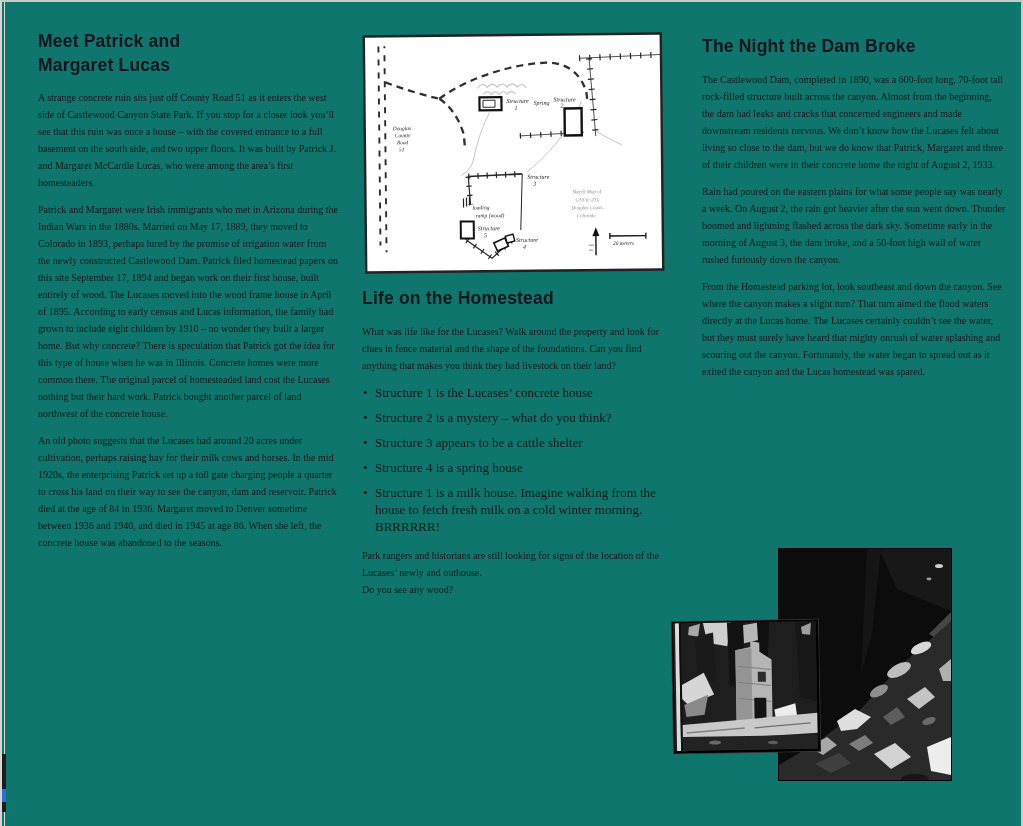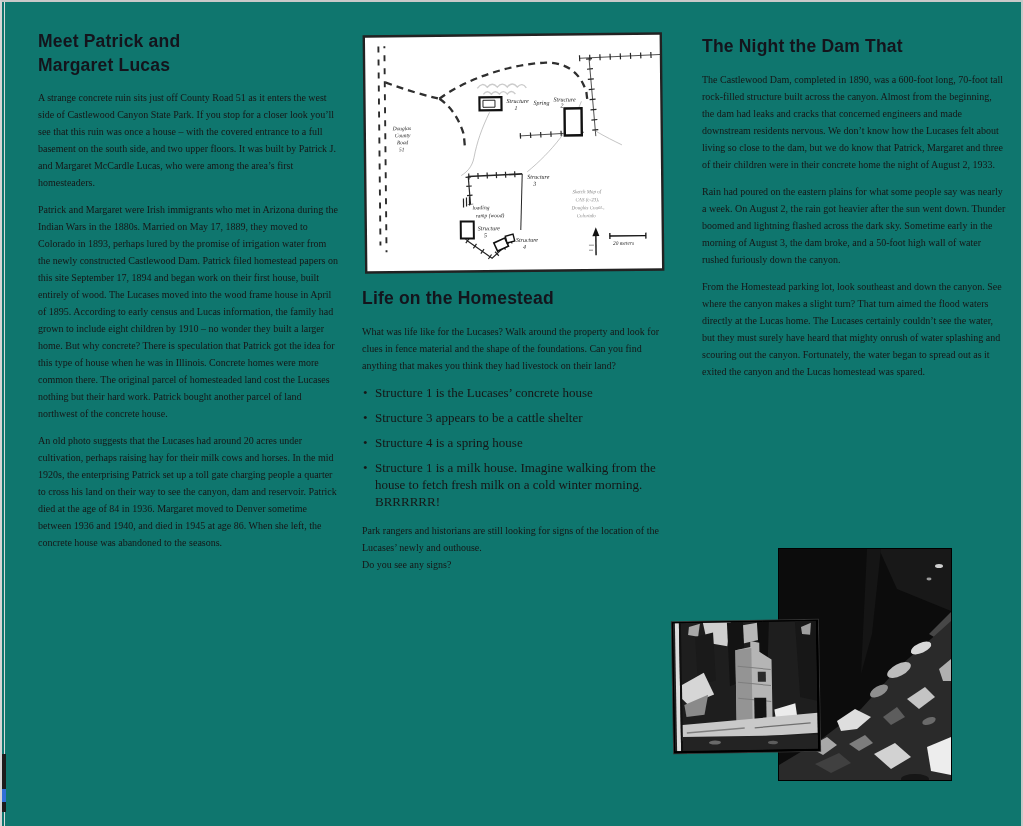--- a/index.html
+++ b/index.html
@@ -159,30 +159,31 @@
           <line x1="283" y1="202" x2="283" y2="208" stroke="#111" stroke-width="1.3"></line>
           <text x="250" y="214" font-size="5.4">20 meters</text>
         </g>
       </svg>
     </div>
 
     <h1 class="head">Life on the Homestead</h1>
     <p class="body-p">What was life like for the Lucases? Walk around the property and look for clues in fence material and the shape of the foundations. Can you find anything that makes you think they had livestock on their land?</p>
     <ul class="bullets">
       <li>Structure 1 is the Lucases’ concrete house</li>
+      <li>Structure 2 is a mystery – what do you think?</li>
       <li>Structure 3 appears to be a cattle shelter</li>
       <li>Structure 4 is a spring house</li>
       <li>Structure 1 is a milk house. Imagine walking from the house to fetch fresh milk on a cold winter morning. BRRRRRR!</li>
     </ul>
     <p class="body-p no-gap">Park rangers and historians are still looking for signs of the location of the Lucases’ newly and outhouse.</p>
-    <p class="body-p">Do you see any signs?</p>
+    <p class="body-p">Do you see any wood?</p>
   </div>
 
   <div class="col col-right">
-    <h1 class="head">The Night the Dam That</h1>
+    <h1 class="head">The Night the Dam Broke</h1>
     <p class="body-p">The Castlewood Dam, completed in 1890, was a 600-foot long, 70-foot tall rock-filled structure built across the canyon. Almost from the beginning, the dam had leaks and cracks that concerned engineers and made downstream residents nervous. We don’t know how the Lucases felt about living so close to the dam, but we do know that Patrick, Margaret and three of their children were in their concrete home the night of August 2, 1933.</p>
     <p class="body-p">Rain had poured on the eastern plains for what some people say was nearly a week. On August 2, the rain got heavier after the sun went down. Thunder boomed and lightning flashed across the dark sky. Sometime early in the morning of August 3, the dam broke, and a 50-foot high wall of water rushed furiously down the canyon.</p>
     <p class="body-p">From the Homestead parking lot, look southeast and down the canyon. See where the canyon makes a slight turn? That turn aimed the flood waters directly at the Lucas home. The Lucases certainly couldn’t see the water, but they must surely have heard that mighty onrush of water splashing and scouring out the canyon. Fortunately, the water began to spread out as it exited the canyon and the Lucas homestead was spared.</p>
   </div>
 
   <div class="photo photo-dam">
     <svg viewBox="0 0 172 231" width="172" height="231">
       <rect width="172" height="231" fill="#0c0c0c"></rect>
       <polygon points="100,0 172,0 172,62 118,40" fill="#181818"></polygon>
       <polygon points="88,0 102,0 93,85 82,125" fill="#151515"></polygon>

